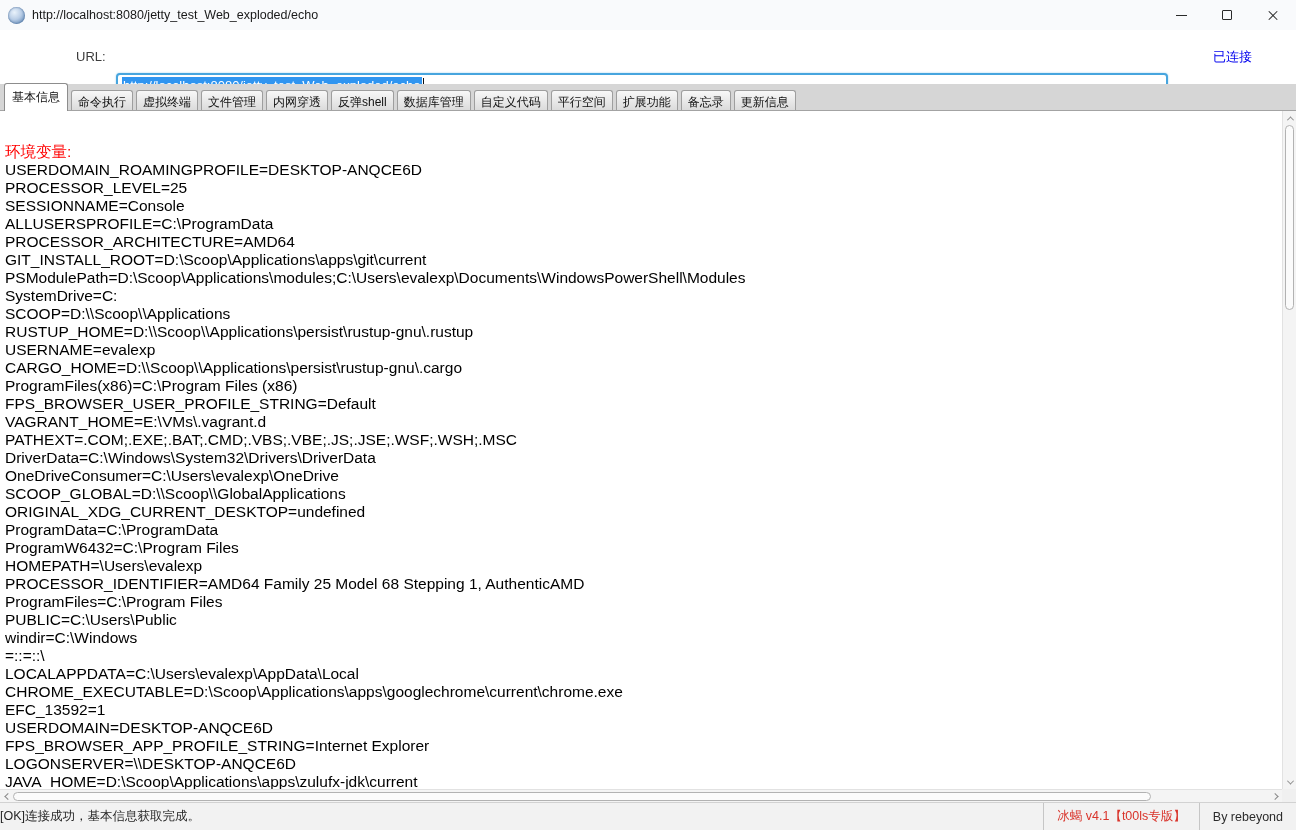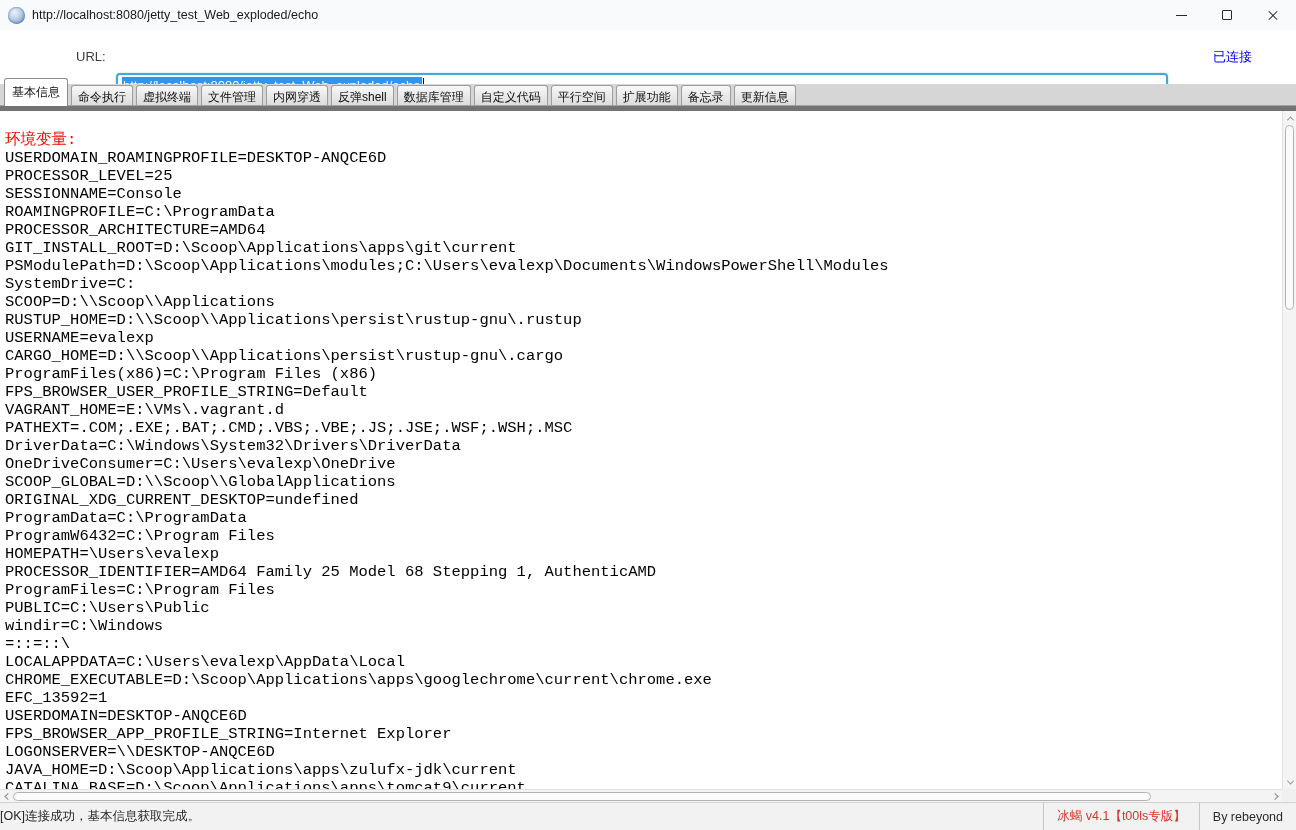--- a/index.html
+++ b/index.html
@@ -27,32 +27,32 @@
   .urlrow { position:absolute; top:30px; left:0; right:0; height:54px; background:#fff; }
   .url-label { position:absolute; left:76px; top:19px; font-size:13px; color:#3c3c3c; }
   .url-input { position:absolute; left:116px; top:43px; width:1052px; height:25px; background:#fff;
                border:2px solid #47a5de; border-radius:4px; box-shadow:0 0 2px rgba(71,165,222,.55);
                display:flex; align-items:center; padding-left:4px; }
   .url-selected { background:#3095f0; color:#fff; font-size:13px; padding:1.5px 1px; white-space:pre; }
   .caret { width:1px; height:15px; background:#111; margin-left:1px; }
   .conn-link { position:absolute; right:44px; top:18px; font-size:13px; color:#0000ee; cursor:pointer; }
 
   
-  .tabbar { position:absolute; top:84px; left:0; right:0; height:22px; background:#d6d6d6; }
+  .tabbar { position:absolute; top:84px; left:0; right:0; height:27px; background:#d6d6d6; }
   .tabbar::after { content:""; position:absolute; bottom:0; left:0; right:0; height:1px; background:#a3a3a3; z-index:2; }
   .tabs-row { position:absolute; bottom:0; left:4px; display:flex; align-items:flex-end; gap:3px; }
   .tab { position:relative; z-index:1; font-size:12px; color:#111; padding:3px 6px 0;
          background:linear-gradient(#f8f8f8,#dadada); border:1px solid #9e9e9e; border-bottom:none;
          border-radius:3px 3px 0 0; white-space:nowrap; cursor:default; }
   .tab.active { z-index:3; background:#fff; padding:5px 7px 5px; border-color:#8d8d8d; }
 
   
   .content { position:absolute; top:111px; left:0; width:1282px; height:678px; background:#fff;
-             overflow:hidden; padding:20px 0 0 5px;
-             font-family:Liberation Mono, monospace; font-size:15.5px; color:#000; }
+             overflow:hidden; padding:32px 0 0 5px;
+             font-family:Liberation Sans, sans-serif; font-size:15.5px; color:#000; }
   .line { line-height:18px; white-space:pre; }
   .env-heading { color:#ff0000; }
 
   
   .vscroll { position:absolute; top:111px; right:0; width:14px; height:678px; background:#f4f4f4;
              border-left:1px solid #e2e2e2; }
   .vthumb { position:absolute; left:2px; top:14px; width:9px; height:185px; background:#fbfbfb;
             border:1px solid #b2b2b2; border-radius:6px; }
   .hscroll { position:absolute; top:789px; left:0; width:1282px; height:13px; background:#f4f4f4;
              border-top:1px solid #e2e2e2; }
@@ -124,21 +124,21 @@
         <div class="tab">更新信息</div>
       </div>
   </div>
 
   <div class="content">
     <div class="line env-heading">环境变量:</div>
     <div>
         <div class="line">USERDOMAIN_ROAMINGPROFILE=DESKTOP-ANQCE6D</div>
         <div class="line">PROCESSOR_LEVEL=25</div>
         <div class="line">SESSIONNAME=Console</div>
-        <div class="line">ROAMINGPROFILE=C:\ProgramData</div>
+        <div class="line">ALLUSERSPROFILE=C:\ProgramData</div>
         <div class="line">PROCESSOR_ARCHITECTURE=AMD64</div>
         <div class="line">GIT_INSTALL_ROOT=D:\Scoop\Applications\apps\git\current</div>
         <div class="line">PSModulePath=D:\Scoop\Applications\modules;C:\Users\evalexp\Documents\WindowsPowerShell\Modules</div>
         <div class="line">SystemDrive=C:</div>
         <div class="line">SCOOP=D:\\Scoop\\Applications</div>
         <div class="line">RUSTUP_HOME=D:\\Scoop\\Applications\persist\rustup-gnu\.rustup</div>
         <div class="line">USERNAME=evalexp</div>
         <div class="line">CARGO_HOME=D:\\Scoop\\Applications\persist\rustup-gnu\.cargo</div>
         <div class="line">ProgramFiles(x86)=C:\Program Files (x86)</div>
         <div class="line">FPS_BROWSER_USER_PROFILE_STRING=Default</div>

